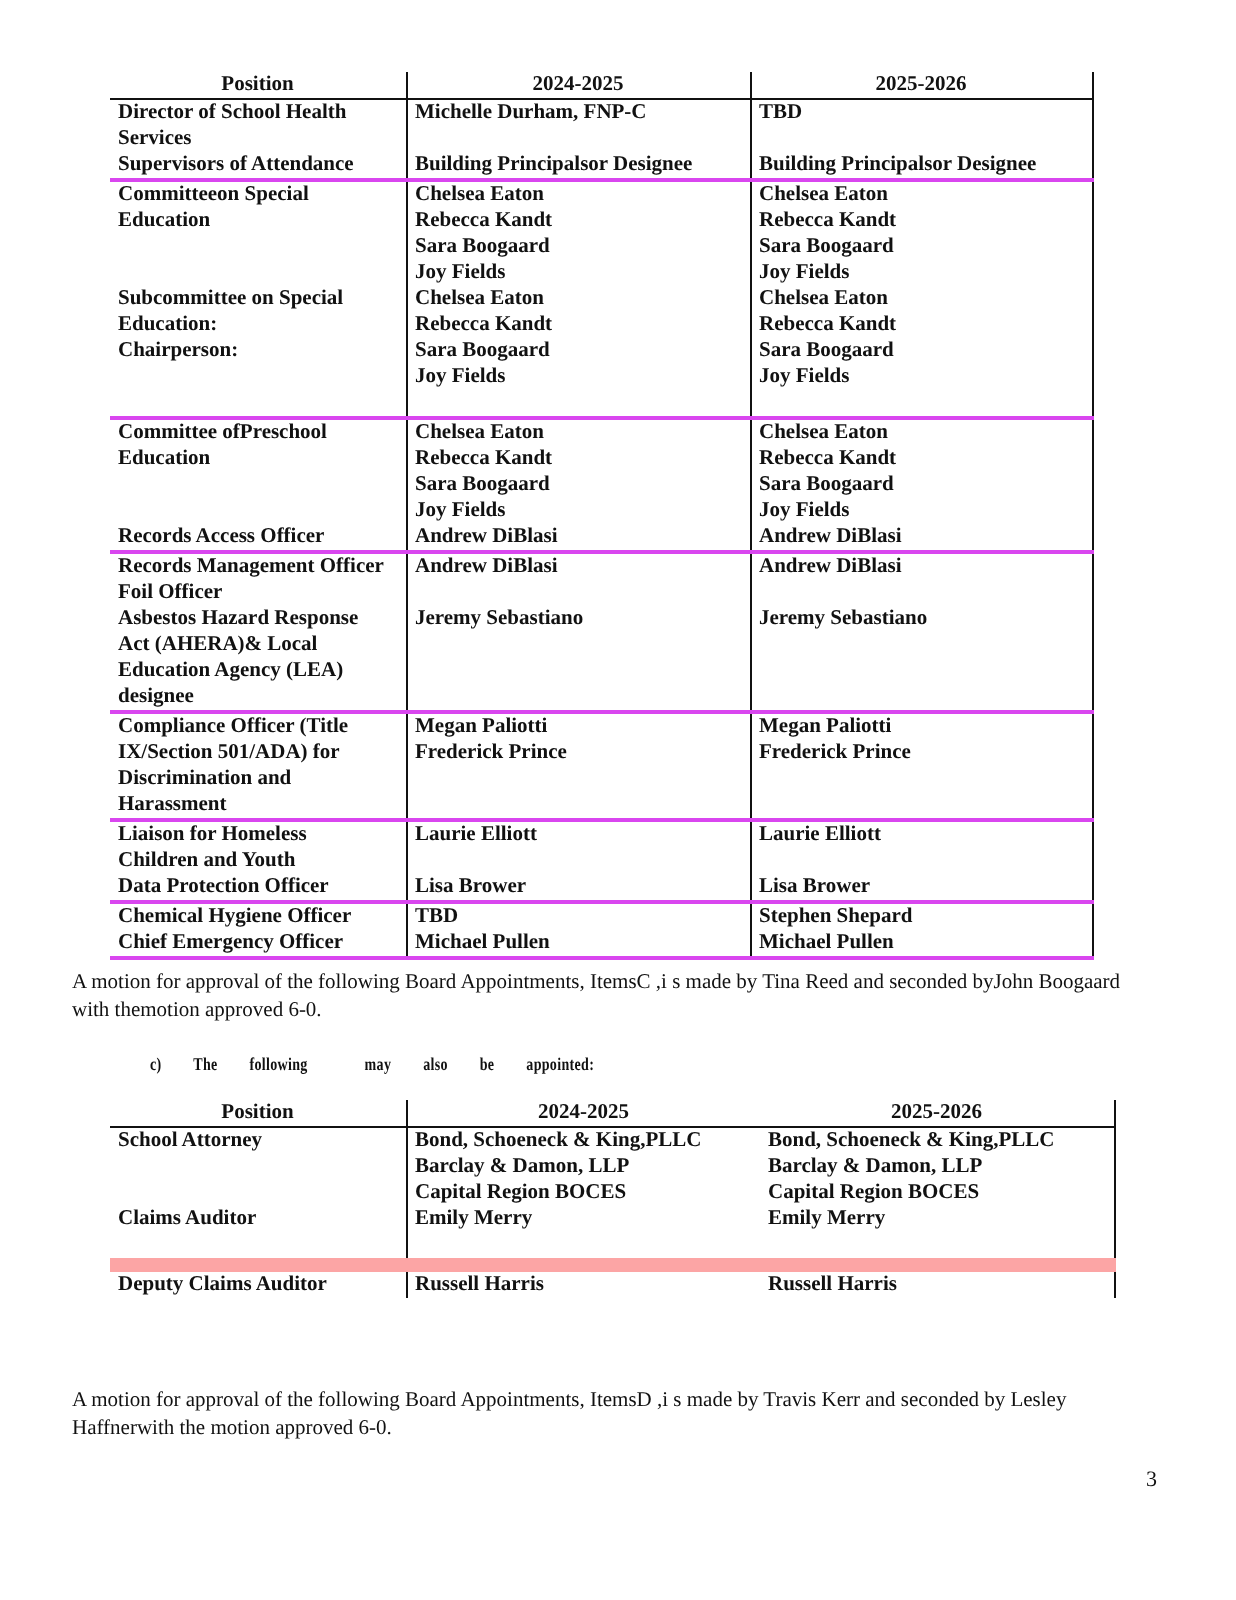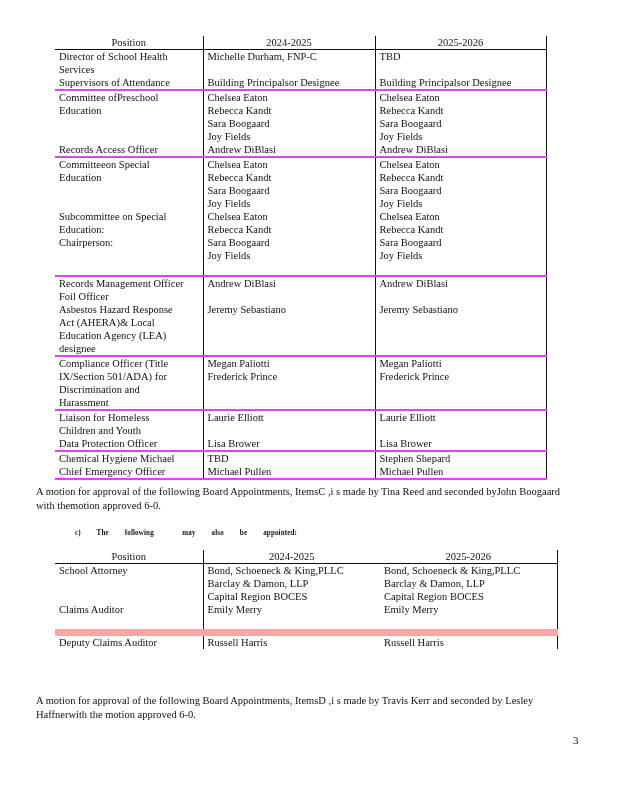--- a/index.html
+++ b/index.html
@@ -2,21 +2,21 @@
 <html><head>
   <meta charset="utf-8">
   <style>
     html, body { margin: 0; padding: 0; background: #ffffff; }
     body {
       width: 618px; height: 800px; position: relative; overflow: hidden;
       font-family: "Liberation Serif", "DejaVu Serif", serif;
       color: #111; font-size: 10.5px; line-height: 13px;
     }
     table { border-collapse: collapse; position: absolute; table-layout: fixed; }
-    td, th { vertical-align: top; padding: 0 0 0 4px; font-weight: normal; text-align: left; }
+    td, th { vertical-align: top; padding: 0 0 0 4px; font-weight: bold; text-align: left; }
     th { text-align: center; padding: 0; height: 12px; }
     .line { display: block; height: 13px; white-space: nowrap; }
 
     #t1 { left: 55px; top: 36px; width: 491px; }
     #t1 col.c1 { width: 148px; }
     #t1 col.c2 { width: 172px; }
     #t1 col.c3 { width: 171px; }
     #t1 th { border-bottom: 1px solid #111; }
     #t1 th.c2, #t1 td.c2 { border-left: 1px solid #111; }
     #t1 th.c3, #t1 td.c3 { border-left: 1px solid #111; border-right: 1px solid #111; }
@@ -67,43 +67,20 @@
           <span class="line">Building  Principalsor Designee</span>
         </td>
         <td class="c3">
           <span class="line">TBD</span>
           <span class="line"></span>
           <span class="line">Building  Principalsor Designee</span>
         </td>
       </tr>
       <tr class="row">
         <td class="c1">
-          <span class="line">Committee ofPreschool</span>
-          <span class="line">Education</span>
-          <span class="line"></span>
-          <span class="line"></span>
-          <span class="line">Records  Access Officer</span>
-        </td>
-        <td class="c2">
-          <span class="line">Chelsea Eaton</span>
-          <span class="line">Rebecca  Kandt</span>
-          <span class="line">Sara  Boogaard</span>
-          <span class="line">Joy Fields</span>
-          <span class="line">Andrew  DiBlasi</span>
-        </td>
-        <td class="c3">
-          <span class="line">Chelsea Eaton</span>
-          <span class="line">Rebecca  Kandt</span>
-          <span class="line">Sara  Boogaard</span>
-          <span class="line">Joy Fields</span>
-          <span class="line">Andrew  DiBlasi</span>
-        </td>
-      </tr>
-      <tr class="row">
-        <td class="c1">
           <span class="line">Committeeon Special</span>
           <span class="line">Education</span>
           <span class="line"></span>
           <span class="line"></span>
           <span class="line">Subcommittee  on Special</span>
           <span class="line">Education:</span>
           <span class="line">Chairperson:</span>
           <span class="line"></span>
           <span class="line"></span>
         </td>
@@ -121,20 +98,43 @@
         <td class="c3">
           <span class="line">Chelsea Eaton</span>
           <span class="line">Rebecca  Kandt</span>
           <span class="line">Sara  Boogaard</span>
           <span class="line">Joy Fields</span>
           <span class="line">Chelsea Eaton</span>
           <span class="line">Rebecca  Kandt</span>
           <span class="line">Sara  Boogaard</span>
           <span class="line">Joy Fields</span>
           <span class="line"></span>
+        </td>
+      </tr>
+      <tr class="row">
+        <td class="c1">
+          <span class="line">Committee ofPreschool</span>
+          <span class="line">Education</span>
+          <span class="line"></span>
+          <span class="line"></span>
+          <span class="line">Records  Access Officer</span>
+        </td>
+        <td class="c2">
+          <span class="line">Chelsea Eaton</span>
+          <span class="line">Rebecca  Kandt</span>
+          <span class="line">Sara  Boogaard</span>
+          <span class="line">Joy Fields</span>
+          <span class="line">Andrew  DiBlasi</span>
+        </td>
+        <td class="c3">
+          <span class="line">Chelsea Eaton</span>
+          <span class="line">Rebecca  Kandt</span>
+          <span class="line">Sara  Boogaard</span>
+          <span class="line">Joy Fields</span>
+          <span class="line">Andrew  DiBlasi</span>
         </td>
       </tr>
       <tr class="row">
         <td class="c1">
           <span class="line">Records  Management  Officer</span>
           <span class="line">Foil Officer</span>
           <span class="line">Asbestos  Hazard  Response</span>
           <span class="line">Act (AHERA)&amp; Local</span>
           <span class="line">Education  Agency (LEA)</span>
           <span class="line">designee</span>
@@ -188,21 +188,21 @@
           <span class="line">Lisa Brower</span>
         </td>
         <td class="c3">
           <span class="line">Laurie Elliott</span>
           <span class="line"></span>
           <span class="line">Lisa Brower</span>
         </td>
       </tr>
       <tr class="row">
         <td class="c1">
-          <span class="line">Chemical Hygiene Michael</span>
+          <span class="line">Chemical Hygiene Officer</span>
           <span class="line">Chief Emergency Officer</span>
         </td>
         <td class="c2">
           <span class="line">TBD</span>
           <span class="line">Michael Pullen</span>
         </td>
         <td class="c3">
           <span class="line">Stephen Shepard</span>
           <span class="line">Michael Pullen</span>
         </td>

